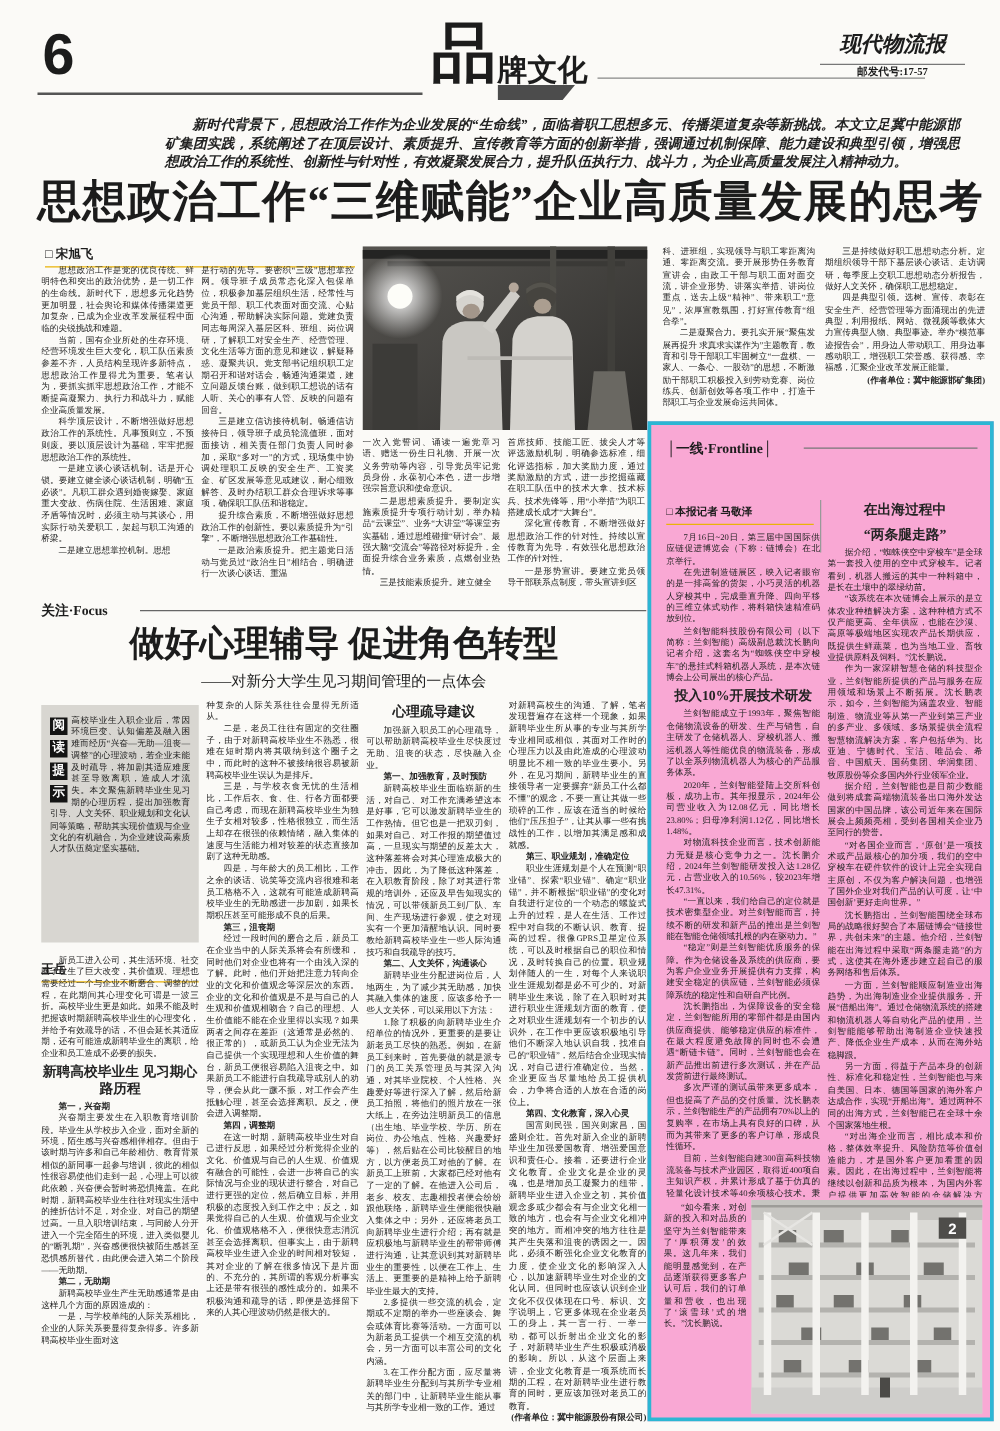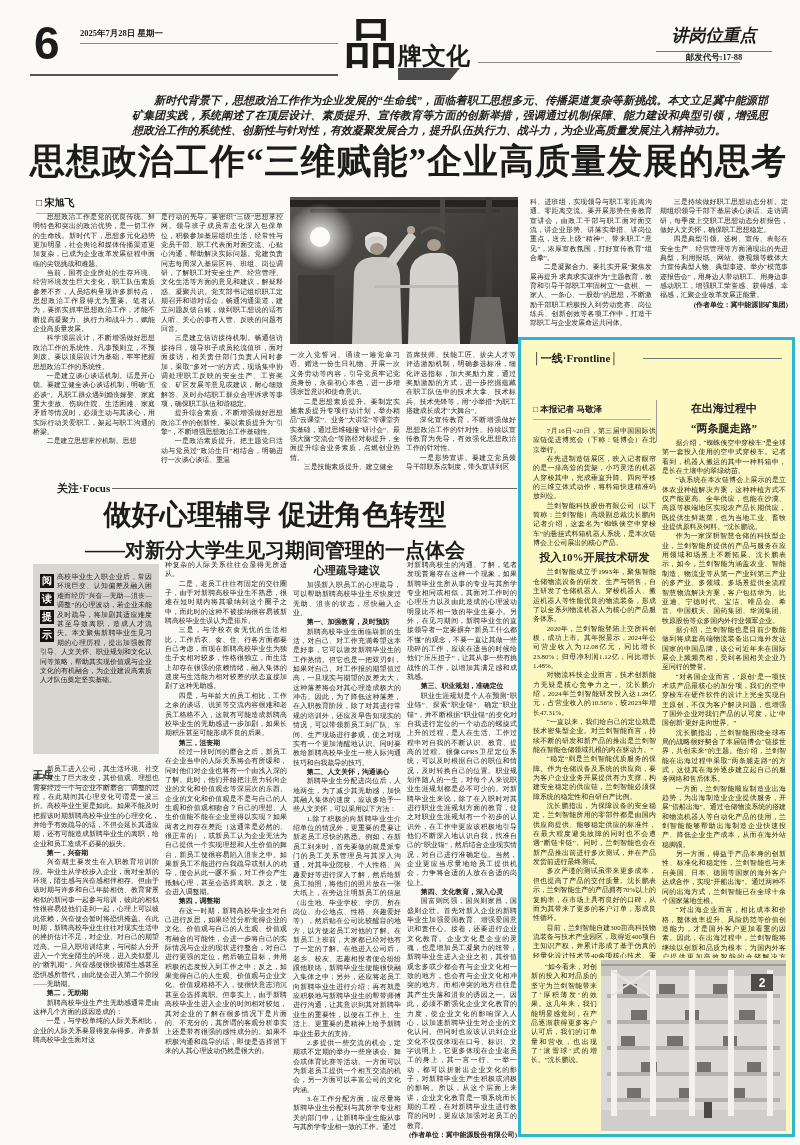--- a/index.html
+++ b/index.html
@@ -34,65 +34,64 @@
   .s-sub{text-align:center;font-weight:bold;font-size:11px;line-height:13px;padding:4px 0 3px;text-indent:0;}
   .s-right{text-align:right;font-weight:bold;text-indent:0;}
   #t-c1{left:33px;top:212px;width:122px;height:272px;}
   #t-c2{left:161px;top:212px;width:122px;height:272px;}
   #t-c3{left:290px;top:350px;width:110px;height:134px;}
   #t-c4{left:406px;top:350px;width:110px;height:134px;}
   #t-c5{left:530px;top:197px;width:122px;height:134px;}
   #t-c6{left:660px;top:197px;width:128px;height:134px;}
   .photo1{position:absolute;left:290px;top:197px;width:228px;height:147px;}
   
-  .focus-label{position:absolute;left:33px;top:481px;font-size:11px;font-weight:bold;margin-left:24px;}
+  .focus-label{position:absolute;left:33px;top:481px;font-size:11px;font-weight:bold;}
   .focus-rule{position:absolute;left:112px;top:488px;width:405px;border-top:1px solid #666;}
   .headline2{position:absolute;left:33px;top:496px;width:484px;text-align:center;font-size:28px;
              font-weight:bold;white-space:nowrap;}
-  .subtitle2{position:absolute;left:33px;top:537px;width:484px;text-align:center;font-size:20px;font-weight:bold;}
+  .subtitle2{position:absolute;left:33px;top:537px;width:484px;text-align:center;font-size:12px;font-weight:normal;}
   .tipbox{position:absolute;left:33px;top:564px;width:112px;height:174px;background:#d8d6d1;
           padding:8px 7px;font-size:6.9px;line-height:9.4px;text-align:justify;overflow:hidden;}
   .tip-char{display:block;width:14px;height:14px;background:#141414;color:#fff;text-align:center;
             font:bold 10px/14px "Liberation Sans",sans-serif;margin:0 0 4px;}
   .tip-chars{float:left;width:17px;padding-top:2px;}
   .byline2{position:absolute;left:33px;top:744px;width:126px;font-size:10px;margin-top:24px;}
   #f-cA{left:33px;top:764px;width:126px;height:374px;}
   #f-cB{left:165px;top:560px;width:122px;height:578px;}
   #f-cC{left:293px;top:560px;width:108px;height:578px;}
   #f-cD{left:407px;top:560px;width:110px;height:578px;}
   
   .flbox{position:absolute;left:518px;top:337px;width:277px;height:800px;border:3px solid #2cb6d3;
-         background:#fef9c3;box-sizing:border-box;}
+         background:#f9a8d4;box-sizing:border-box;}
   .fl-label{position:absolute;left:12px;top:11px;font-size:11px;font-weight:bold;}
   .fl-rule{position:absolute;left:122px;top:18px;right:10px;border-top:1px solid #777;}
   .fl-headline{position:absolute;left:10px;top:33px;width:251px;text-align:center;font-size:15px;
                font-weight:bold;white-space:nowrap;}
   .fl-byline{position:absolute;left:12px;top:64px;width:118px;font-size:8.5px;}
   .fl-vline{position:absolute;left:135px;top:60px;height:42px;border-left:1px solid #999;}
   #fl-cE{left:12px;top:86px;width:123px;height:532px;}
   #fl-cF{left:141px;top:58px;width:124px;height:560px;}
   .fl-wrap{left:10px;top:622px;width:66px;height:170px;}
   .photo2{position:absolute;left:80px;top:620px;width:185px;height:171px;}
 </style>
 </head>
 <body>
 
 <div class="page">
 
   <div class="pageno">6</div>
   <div class="hdr-meta">
-    <div class="hdr-row">2025年7月28日  星期一</div>
   </div>
   <div class="hdr-thick"></div>
   <div class="logo-pin">品</div>
   <div class="logo-rest">牌文化</div>
   <div class="logo-line"></div>
   <div class="logo-trap"></div>
-  <div class="masthead">讲岗位重点</div>
-  <div class="postal">邮发代号:17-88</div>
+  <div class="masthead">现代物流报</div>
+  <div class="postal">邮发代号:17-57</div>
 
   <div class="intro">新时代背景下，思想政治工作作为企业发展的“生命线”，面临着职工思想多元、传播渠道复杂等新挑战。本文立足冀中能源邯矿集团实践，系统阐述了在顶层设计、素质提升、宣传教育等方面的创新举措，强调通过机制保障、能力建设和典型引领，增强思想政治工作的系统性、创新性与针对性，有效凝聚发展合力，提升队伍执行力、战斗力，为企业高质量发展注入精神动力。</div>
   <div class="headline1">思想政治工作“三维赋能”企业高质量发展的思考</div>
   <div class="byline byline1">□ 宋旭飞</div>
 
   <div class="col" id="t-c1">
       <p class="para s-p">思想政治工作是党的优良传统、鲜明特色和突出的政治优势，是一切工作的生命线。新时代下，思想多元化趋势更加明显，社会舆论和媒体传播渠道更加复杂，已成为企业改革发展征程中面临的尖锐挑战和难题。</p>
       <p class="para s-p">当前，国有企业所处的生存环境、经营环境发生巨大变化，职工队伍素质参差不齐，人员结构呈现许多新特点，思想政治工作显得尤为重要。笔者认为，要抓实抓牢思想政治工作，才能不断提高凝聚力、执行力和战斗力，赋能企业高质量发展。</p>
       <p class="para s-p">科学顶层设计，不断增强做好思想政治工作的系统性。凡事预则立，不预则废。要以顶层设计为基础，牢牢把握思想政治工作的系统性。</p>
       <p class="para s-p">一是建立谈心谈话机制。话是开心锁。要建立健全谈心谈话机制，明确“五必谈”。凡职工群众遇到婚丧嫁娶、家庭重大变故、伤病住院、生活困难、家庭矛盾等情况时，必须主动与其谈心，用实际行动关爱职工，架起与职工沟通的桥梁。</p>
@@ -170,20 +169,21 @@
       <span class="tip-char">读</span>
       <span class="tip-char">提</span>
       <span class="tip-char">示</span>
     </span>
     <span>高校毕业生入职企业后，常因环境巨变、认知偏差及融入困难而经历“兴奋—无助—沮丧—调整”的心理波动，若企业未能及时疏导，将加剧其适应难度甚至导致离职，造成人才流失。本文聚焦新聘毕业生见习期的心理历程，提出加强教育引导、人文关怀、职业规划和文化认同等策略，帮助其实现价值观与企业文化的有机融合，为企业建设高素质人才队伍奠定坚实基础。</span>
   </div>
 
   <div class="byline byline2">王岳</div>
   <div class="col" id="f-cA">
       <p class="para s-p">新员工进入公司，其生活环境、社交圈子发生了巨大改变，其价值观、理想也需要经过一个与企业不断磨合、调整的过程，在此期间其心理变化可谓是一波三折。高校毕业生更是如此。如果不能及时把握该时期新聘高校毕业生的心理变化，并给予有效疏导的话，不但会延长其适应期，还有可能造成新聘毕业生的离职，给企业和员工造成不必要的损失。</p>
+      <p class="para s-sub">新聘高校毕业生 见习期心路历程</p>
       <p class="para s-b">第一，兴奋期</p>
       <p class="para s-p">兴奋期主要发生在入职教育培训阶段。毕业生从学校步入企业，面对全新的环境，陌生感与兴奋感相伴相存。但由于该时期与许多和自己年龄相仿、教育背景相似的新同事一起参与培训，彼此的相似性很容易使他们走到一起，心理上可以彼此依赖，兴奋便会暂时将恐惧掩盖。在此时期，新聘高校毕业生往往对现实生活中的挫折估计不足，对企业、对自己的期望过高。一旦入职培训结束，与同龄人分开进入一个完全陌生的环境，进入类似婴儿的“断乳期”，兴奋感便很快被陌生感甚至恐惧感所替代，由此便会进入第二个阶段——无助期。</p>
       <p class="para s-b">第二，无助期</p>
       <p class="para s-p">新聘高校毕业生产生无助感通常是由这样几个方面的原因造成的：</p>
       <p class="para s-p">一是，与学校单纯的人际关系相比，企业的人际关系要显得复杂得多。许多新聘高校毕业生面对这</p>
     </div>
   <div class="col" id="f-cB">
       <p class="para s-plain">种复杂的人际关系往往会显得无所适从。</p>
       <p class="para s-p">二是，老员工往往有固定的交往圈子，由于对新聘高校毕业生不熟悉，很难在短时期内将其吸纳到这个圈子之中，而此时的这种不被接纳很容易被新聘高校毕业生误认为是排斥。</p>
       <p class="para s-p">三是，与学校衣食无忧的生活相比，工作后衣、食、住、行各方面都要自己考虑，而现在新聘高校毕业生为独生子女相对较多，性格很独立，而生活上却存在很强的依赖情绪，融入集体的速度与生活能力相对较差的状态直接加剧了这种无助感。</p>

